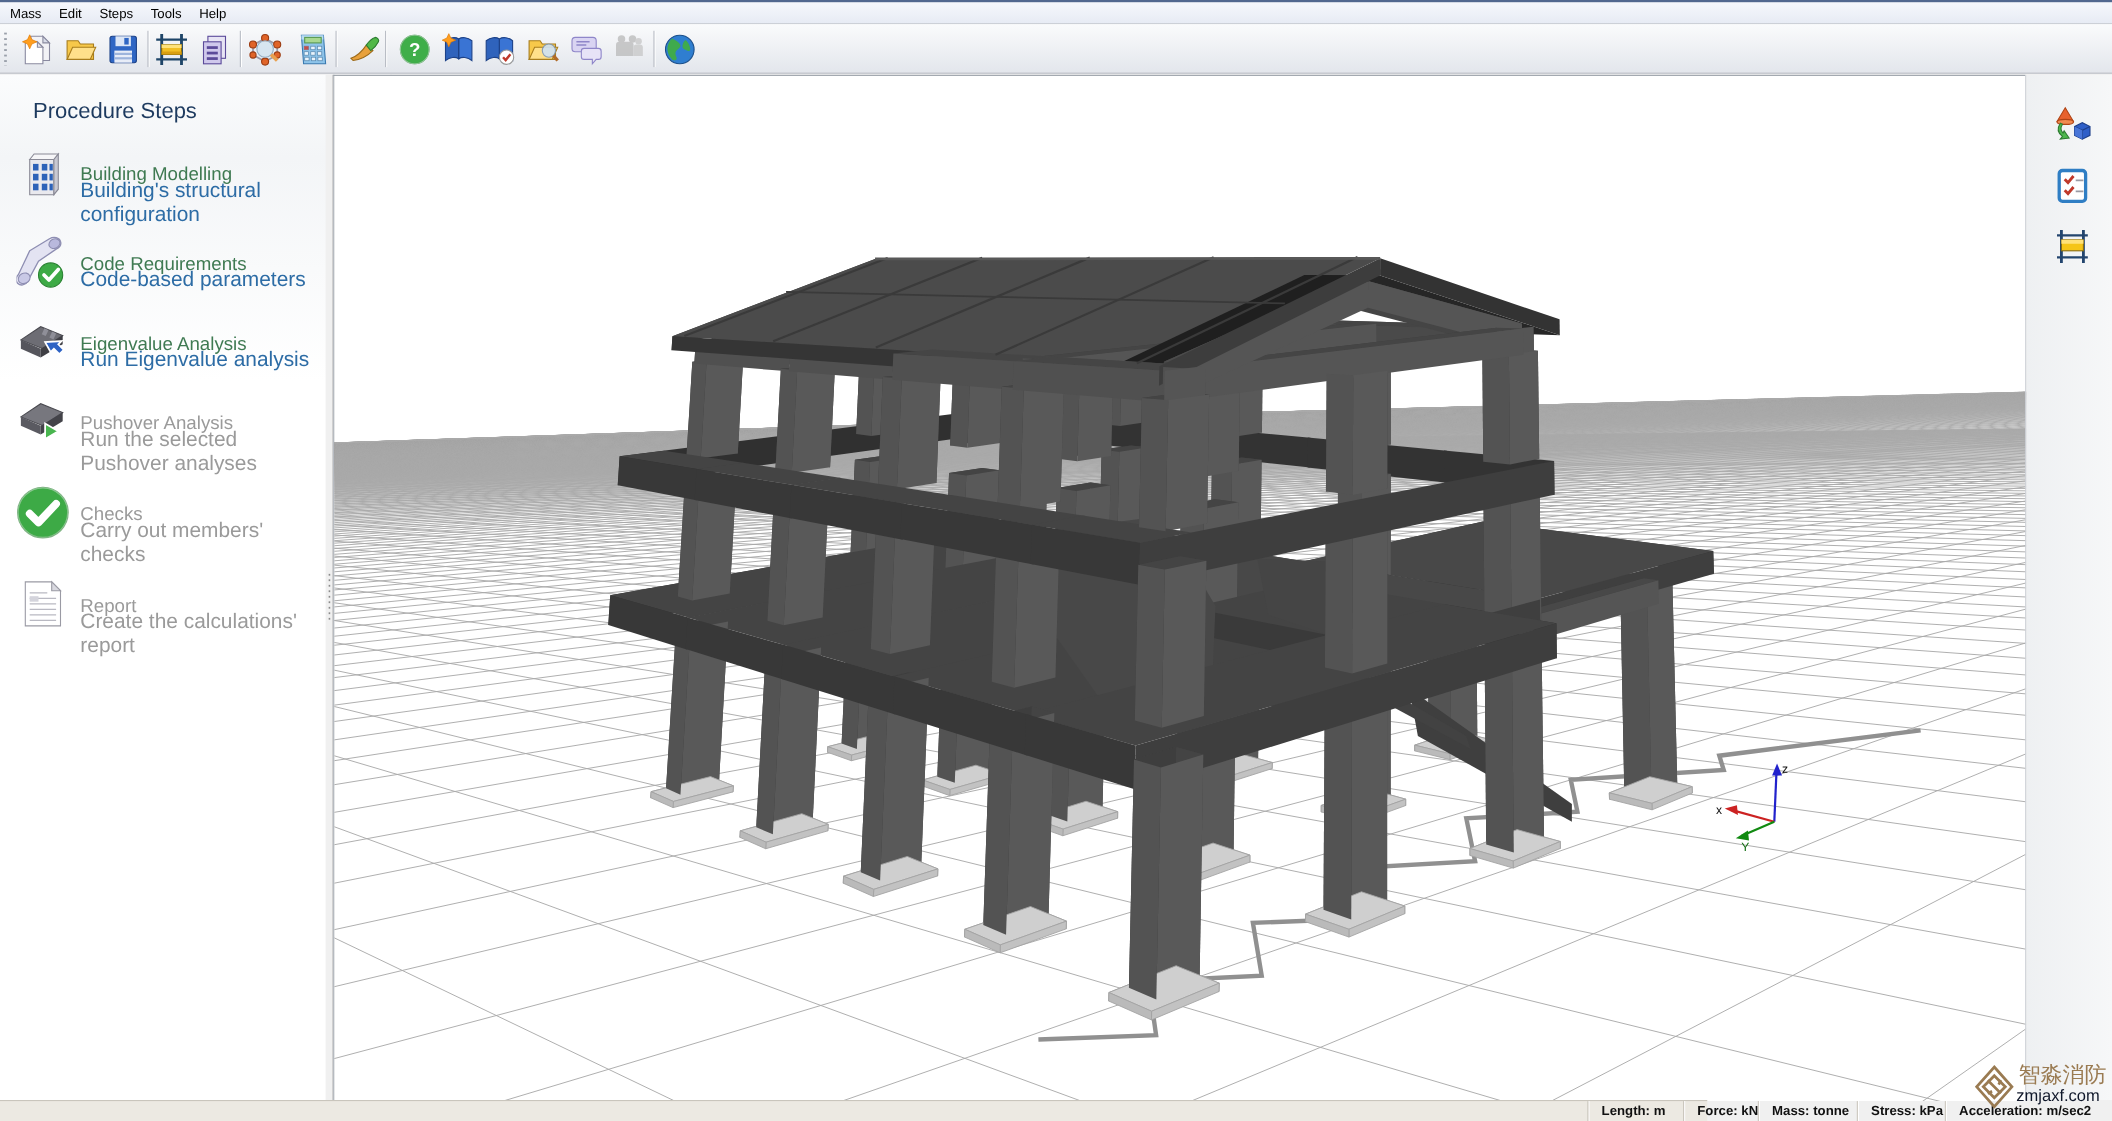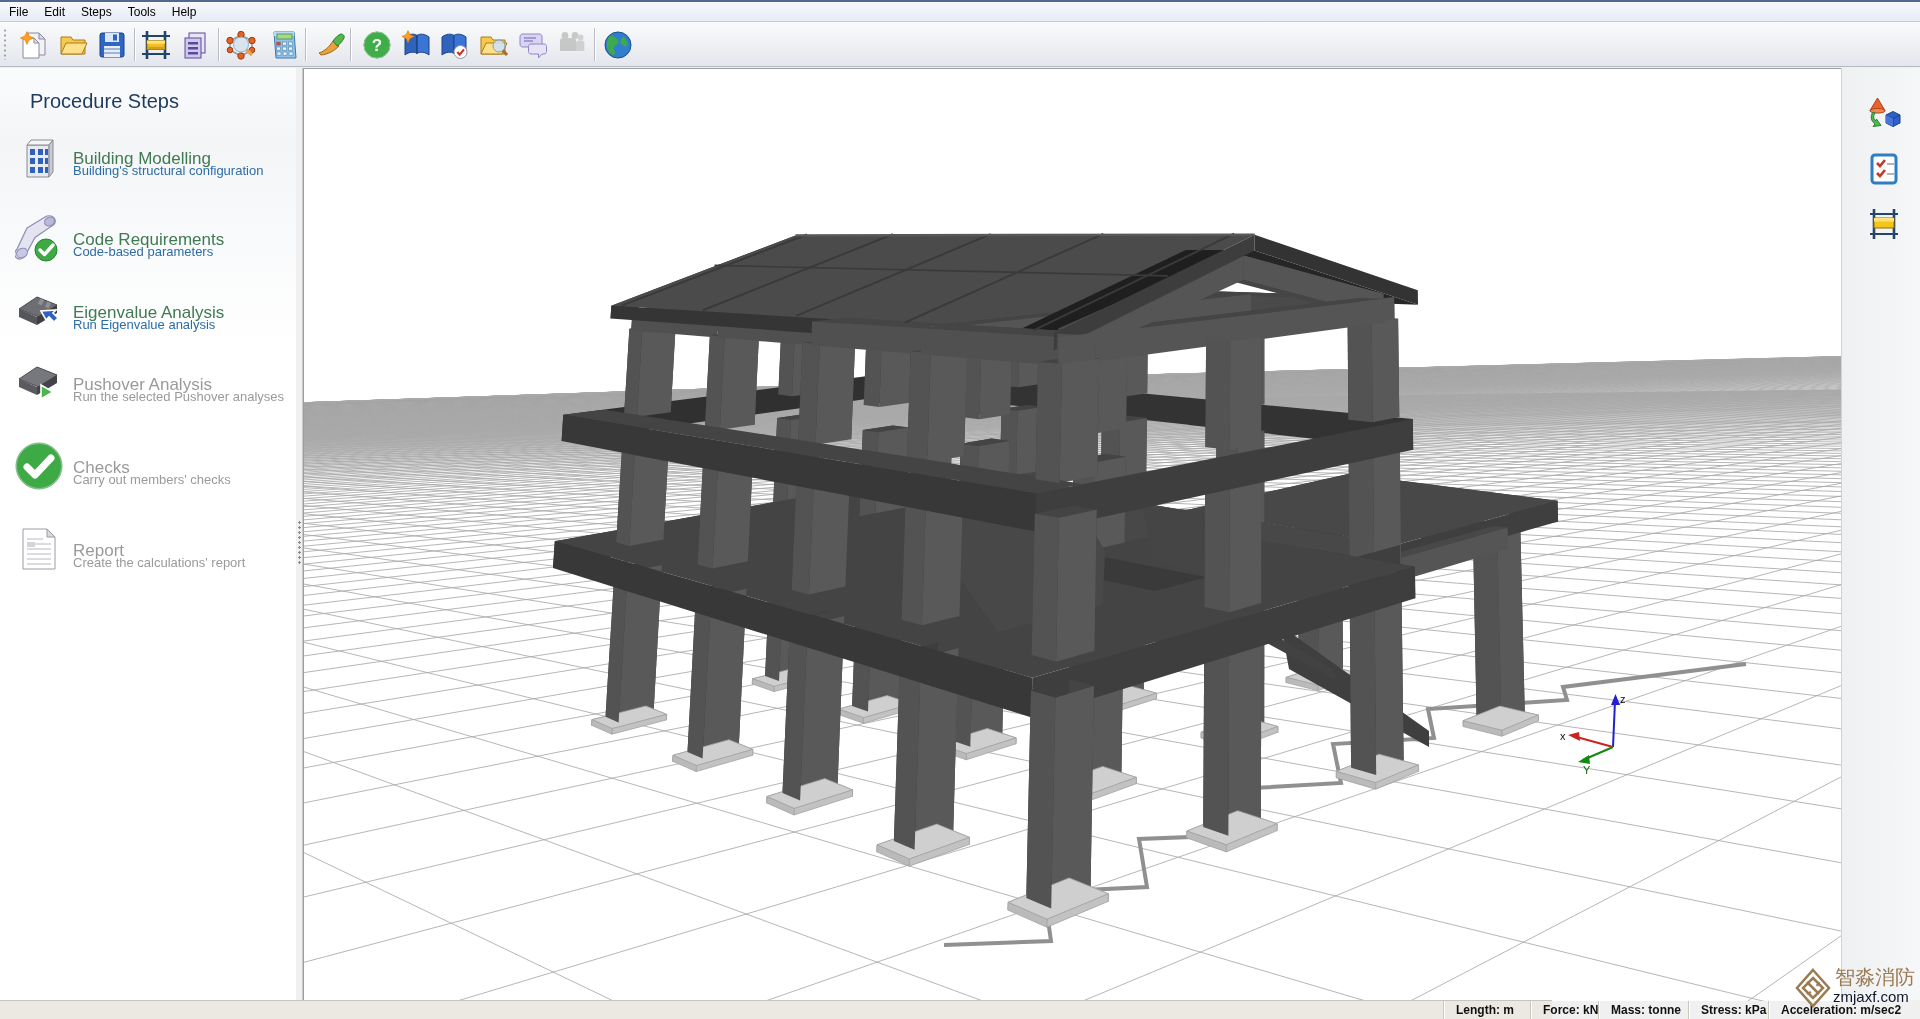--- a/index.html
+++ b/index.html
@@ -5,35 +5,35 @@
 .menubar{position:absolute;left:0;top:0;width:1920px;height:22px;background:linear-gradient(#f6f8fc,#e7ebf4);border-top:2px solid #52688f;border-bottom:1px solid #c8ccd4;font-size:12px;color:#000}
 .menubar span{display:inline-block;padding:3px 8px}
 .toolbar{position:absolute;left:0;top:22px;width:1920px;height:45px;background:linear-gradient(#fafbfc,#e3e6ec);border-bottom:1px solid #b6bac2}
 .tb-grip{position:absolute;left:3px;top:6px;width:4px;height:32px;background-image:radial-gradient(circle,#9aa0aa 1px,transparent 1.2px);background-size:4px 5px;background-repeat:repeat-y}
 .tbi{position:absolute;top:7px;width:32px;height:32px}
 .tbsep{position:absolute;top:6px;width:1px;height:33px;background:#b9bdc5;box-shadow:1px 0 0 #fff}
 .leftpanel{position:absolute;left:0;top:68px;width:356px;height:932px;background:linear-gradient(180deg,#fbfcfd,#f3f5f7 8%,#ffffff 30%);border-right:1px solid #cfd2d8}
 .lp-title{position:absolute;left:30px;top:22px;font-size:20px;color:#1d3a5f}
 .step{position:absolute;left:0;width:296px}
 .step .t1{position:absolute;left:73px;top:12px;font-size:17px;color:#3f7a52}
-.step .t2{position:absolute;left:73px;top:26px;font-size:13px;color:#2d6ca5}
+.step .t2{position:absolute;left:73px;top:26px;font-size:19px;color:#2d6ca5}
 .step.dis .t1{color:#9a9a9a}.step.dis .t2{color:#9a9a9a}
 .splitter{position:absolute;left:296px;top:68px;width:7px;height:932px;background:#f0f0f0;border-right:1px solid #c9c9c9}
 .spdots{position:absolute;left:2px;top:452px;width:3px;height:46px;background-image:radial-gradient(circle,#8a8a8a 1px,transparent 1.2px);background-size:3px 5px;background-repeat:repeat-y}
 .viewport{position:absolute;left:303px;top:68px;width:1538px;height:932px;background:#fff;border-top:1px solid #9aa0a8;border-left:1px solid #9aa0a8}
 .rightbar{position:absolute;left:1841px;top:68px;width:79px;height:932px;background:linear-gradient(90deg,#eef0f2,#f6f7f8);border-left:1px solid #cfd2d8}
 .rbi{position:absolute;left:24px;width:36px;height:36px}
 .statusbar{position:absolute;left:0;top:1000px;width:1552px;height:19px;background:#ece9e2;border-top:1px solid #c9c5bc;font-size:12px;font-weight:bold;color:#111}
 .sseg{position:absolute;top:0;height:19px;border-left:1px solid #cbc7be;box-shadow:inset 1px 0 0 #fff}
 .sseg span{display:block;padding:2px 0 0 12px;white-space:nowrap}
 .watermark{position:absolute;left:1795px;top:962px;width:125px;height:52px;color:#9a7b52;z-index:50}
 .wm1{position:absolute;left:40px;top:2px;font-size:20px;font-weight:normal;color:#9a7b52}
 .wm2{position:absolute;left:38px;top:26px;font-size:15px;font-weight:normal;color:#0f172a}
 </style></head><body>
-<div class="menubar"><span style="margin-left:1px">File</span><span>Edit</span><span>Steps</span><span>Tools</span><span>Help</span></div>
+<div class="menubar"><span style="margin-left:1px">Mass</span><span>Edit</span><span>Steps</span><span>Tools</span><span>Help</span></div>
 <div class="toolbar">
 <div class="tb-grip"></div>
 <svg class="tbi" style="left:18px" viewBox="0 0 32 32">
       <path d="M10 4h11l6 6v16H10z" fill="#f2f2f6" stroke="#8a8aa0"></path>
       <path d="M21 4l6 6h-6z" fill="#d8dce8" stroke="#8a8aa0"></path>
       <path d="M5 9h11l5 5v15H5z" fill="#fff" stroke="#8a8aa0"></path>
       <path d="M16 9l5 5h-5z" fill="#e2e2ea" stroke="#8a8aa0"></path>
       <path d="M9 2.6l2 4.4 4.6 2-4.6 2L9 15.4 7 11 2.4 9 7 7z" fill="#ff9e1f" stroke="#e07800" stroke-width="0.6"></path>
     </svg>
 <svg class="tbi" style="left:58px" viewBox="0 0 32 32">

